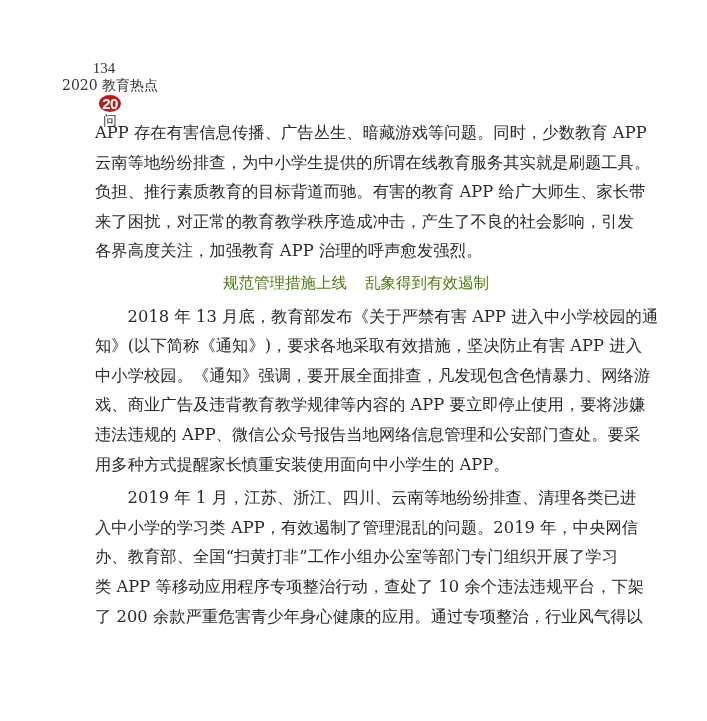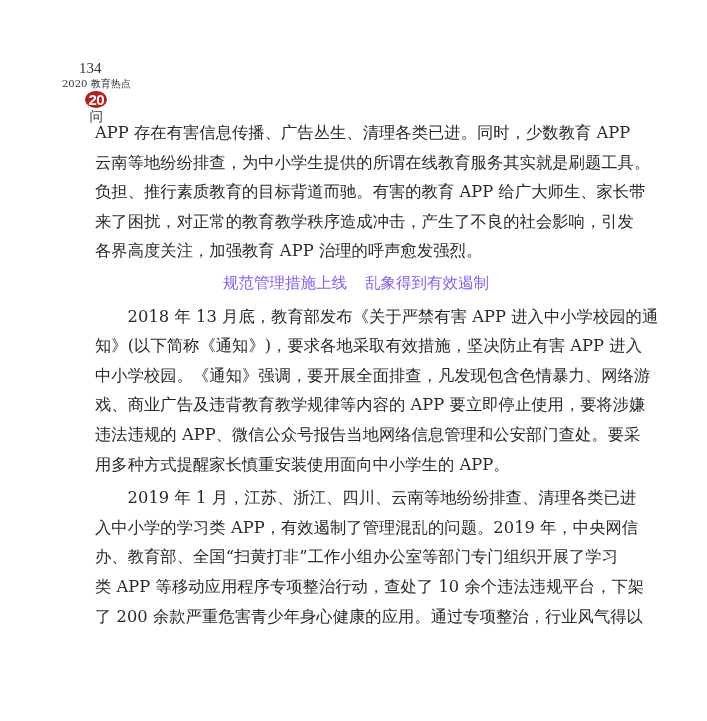--- a/index.html
+++ b/index.html
@@ -2,48 +2,48 @@
 <html><head>
 <meta charset="utf-8">
 <style>
   html, body { margin:0; padding:0; background:#ffffff; }
   body { width:707px; height:721px; position:relative; overflow:hidden;
          font-family: "DejaVu Serif", "Liberation Serif", serif; color:#2a2a2a; }
   .header { position:absolute; left:62px; top:60px; height:24px; display:flex; align-items:center;
             font-size:14px; color:#333;flex-direction:column; }
   .page-num { font-family:"Liberation Serif", serif; font-size:15px; margin-right:12px; }
   .divider { width:1px; height:18px; background:#6aa0d8; margin-right:10px; }
-  .book-title { font-size:10px; }
+  .book-title { font-size:14px; }
   .badge { display:inline-flex; align-items:center; justify-content:center; width:22px; height:22px;
            border-radius:50%; background:#b91c1c; color:#fff; font-family:"Liberation Sans", sans-serif;
            font-size:15px; font-weight:bold; margin:0 5px; letter-spacing:-0.5px; }
   .title-suffix { font-size:13.5px; }
   .content { position:absolute; left:95px; top:118px; width:522px; }
   .p { font-size:16.3px; line-height:29.6px; text-align:justify; text-align-last:left; margin:0;
        letter-spacing:0.05px; }
   .h { font-family:"DejaVu Sans", "Liberation Sans", sans-serif; font-size:15.5px; text-align:center;
-       line-height:29.6px; margin:3px 0 3px 0; color:#8b5cf6; word-spacing:0; }
+       line-height:29.6px; margin:3px 0 3px 0; color:#4d7c0f; word-spacing:0; }
   .h .gap { display:inline-block; width:18px; }
   .line { display:block; white-space:nowrap; text-align:justify; text-align-last:justify; }
   .line.last { text-align-last:left; }
 </style>
 </head>
 <body>
 
 <div class="header">
   <span class="page-num">134</span>
   <span class="divider"></span>
   <span class="book-title">2020 教育热点</span>
   <span class="badge">20</span>
   <span class="title-suffix">问</span>
 </div>
 
 <div class="content">
   <div class="p">
-    <span class="line">APP 存在有害信息传播、广告丛生、清理各类已进。同时，少数教育 APP</span>
+    <span class="line">APP 存在有害信息传播、广告丛生、暗藏游戏等问题。同时，少数教育 APP</span>
     <span class="line">云南等地纷纷排查，为中小学生提供的所谓在线教育服务其实就是刷题工具。</span>
     <span class="line">负担、推行素质教育的目标背道而驰。有害的教育 APP 给广大师生、家长带</span>
     <span class="line">来了困扰，对正常的教育教学秩序造成冲击，产生了不良的社会影响，引发</span>
     <span class="line last">各界高度关注，加强教育 APP 治理的呼声愈发强烈。</span>
   </div>
 
   <div class="h">
     <span>规范管理措施上线</span><span class="gap"></span><span>乱象得到有效遏制</span>
   </div>
 

